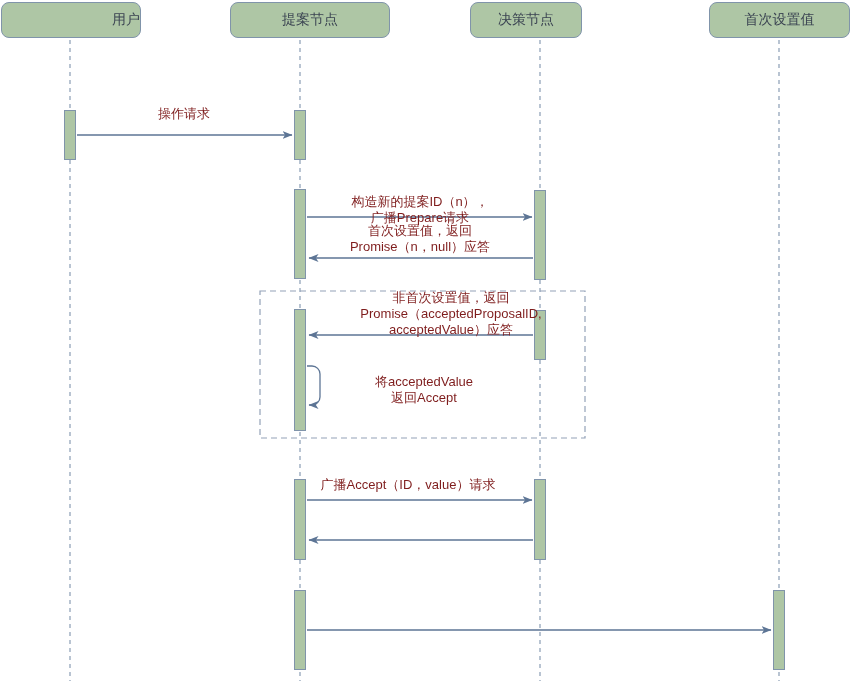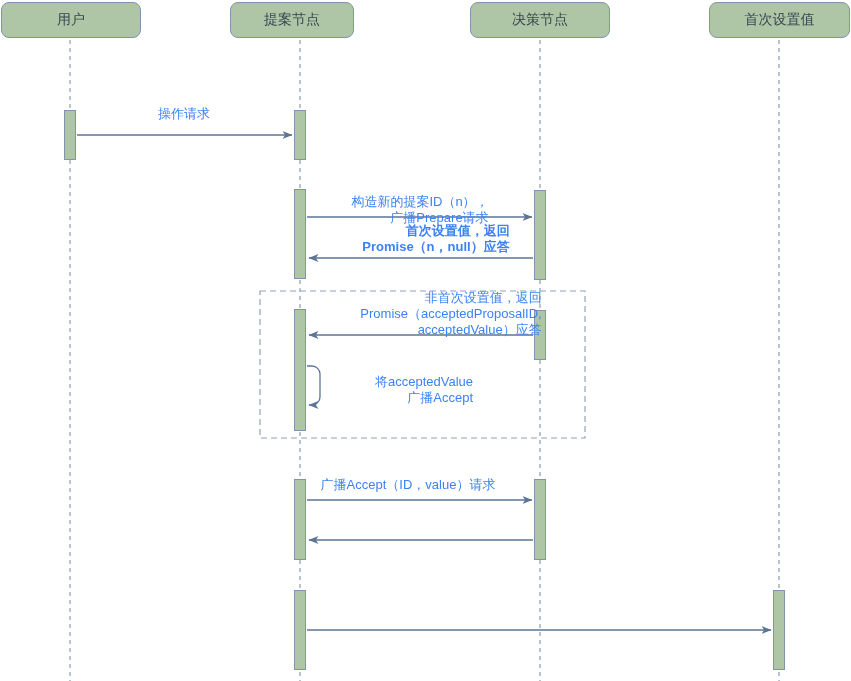--- a/index.html
+++ b/index.html
@@ -36,24 +36,24 @@
     position: absolute;
     width: 12px;
     background: #aec6a5;
     border: 1px solid #8094aa;
     box-sizing: border-box;
   }
   .msg-label {
     position: absolute;
     transform: translateX(-50%);
     white-space: pre-line;
-    text-align: right;
+    text-align: center;
     font-size: 13px;
     line-height: 16px;
-    color: #3b82f6;
+    color: #7f1d1d;
   }
 </style>
 </head>
 <body>
 
 <div id="canvas">
 
   <svg class="layer">
     <defs>
       <marker id="arrow" markerWidth="11" markerHeight="9" refX="9.5" refY="4" orient="auto" markerUnits="userSpaceOnUse">
@@ -71,49 +71,49 @@
     <line x1="77" y1="135" x2="292" y2="135" stroke="#5d7595" stroke-width="1.3" marker-end="url(#arrow)"></line>
     <line x1="307" y1="217" x2="532" y2="217" stroke="#5d7595" stroke-width="1.3" marker-end="url(#arrow)"></line>
     <line x1="533" y1="258" x2="309" y2="258" stroke="#5d7595" stroke-width="1.3" marker-end="url(#arrow)"></line>
     <line x1="533" y1="335" x2="309" y2="335" stroke="#5d7595" stroke-width="1.3" marker-end="url(#arrow)"></line>
     <path d="M 307 366 L 312 366 A 8 8 0 0 1 320 374 L 320 397 A 8 8 0 0 1 312 405 L 309 405" fill="none" stroke="#5d7595" stroke-width="1.3" marker-end="url(#arrow)"></path>
     <line x1="307" y1="500" x2="532" y2="500" stroke="#5d7595" stroke-width="1.3" marker-end="url(#arrow)"></line>
     <line x1="533" y1="540" x2="309" y2="540" stroke="#5d7595" stroke-width="1.3" marker-end="url(#arrow)"></line>
     <line x1="307" y1="630" x2="771" y2="630" stroke="#5d7595" stroke-width="1.3" marker-end="url(#arrow)"></line>
   </svg>
 
-  <div class="actor-box" style="left:1px; width:140px;">
+  <div class="actor-box" style="left:1px; width:140px;justify-content:flex-end;">
     <span>用户</span>
   </div>
-  <div class="actor-box" style="left:230px; width:124px;">
+  <div class="actor-box" style="left:230px; width:160px;">
     <span>提案节点</span>
   </div>
-  <div class="actor-box" style="left:470px; width:140px;">
+  <div class="actor-box" style="left:470px; width:112px;">
     <span>决策节点</span>
   </div>
   <div class="actor-box" style="left:709px; width:141px;">
     <span>首次设置值</span>
   </div>
 
   <div class="activation" style="left:64px;  top:110px; height:50px;"></div>
   <div class="activation" style="left:294px; top:110px; height:50px;"></div>
   <div class="activation" style="left:294px; top:189px; height:90px;"></div>
   <div class="activation" style="left:534px; top:190px; height:90px;"></div>
   <div class="activation" style="left:294px; top:309px; height:122px;"></div>
   <div class="activation" style="left:534px; top:310px; height:50px;"></div>
   <div class="activation" style="left:294px; top:479px; height:81px;"></div>
   <div class="activation" style="left:534px; top:479px; height:81px;"></div>
   <div class="activation" style="left:294px; top:590px; height:80px;"></div>
   <div class="activation" style="left:773px; top:590px; height:80px;"></div>
 
   <div class="msg-label" style="left:184px; top:106px;">操作请求</div>
   <div class="msg-label" style="left:420px; top:194px;">构造新的提案ID（n），
 广播Prepare请求</div>
-  <div class="msg-label" style="left:436px; top:223px;font-weight:bold;">首次设置值，返回
+  <div class="msg-label" style="left:420px; top:223px;">首次设置值，返回
 Promise（n，null）应答</div>
   <div class="msg-label" style="left:409px; top:290px;margin-left:42px;">非首次设置值，返回
 Promise（acceptedProposalID,
 acceptedValue）应答</div>
   <div class="msg-label" style="left:424px; top:374px;">将acceptedValue
-广播Accept</div>
+返回Accept</div>
   <div class="msg-label" style="left:408px; top:477px;">广播Accept（ID，value）请求</div>
 
 </div>
 
 </body></html>

